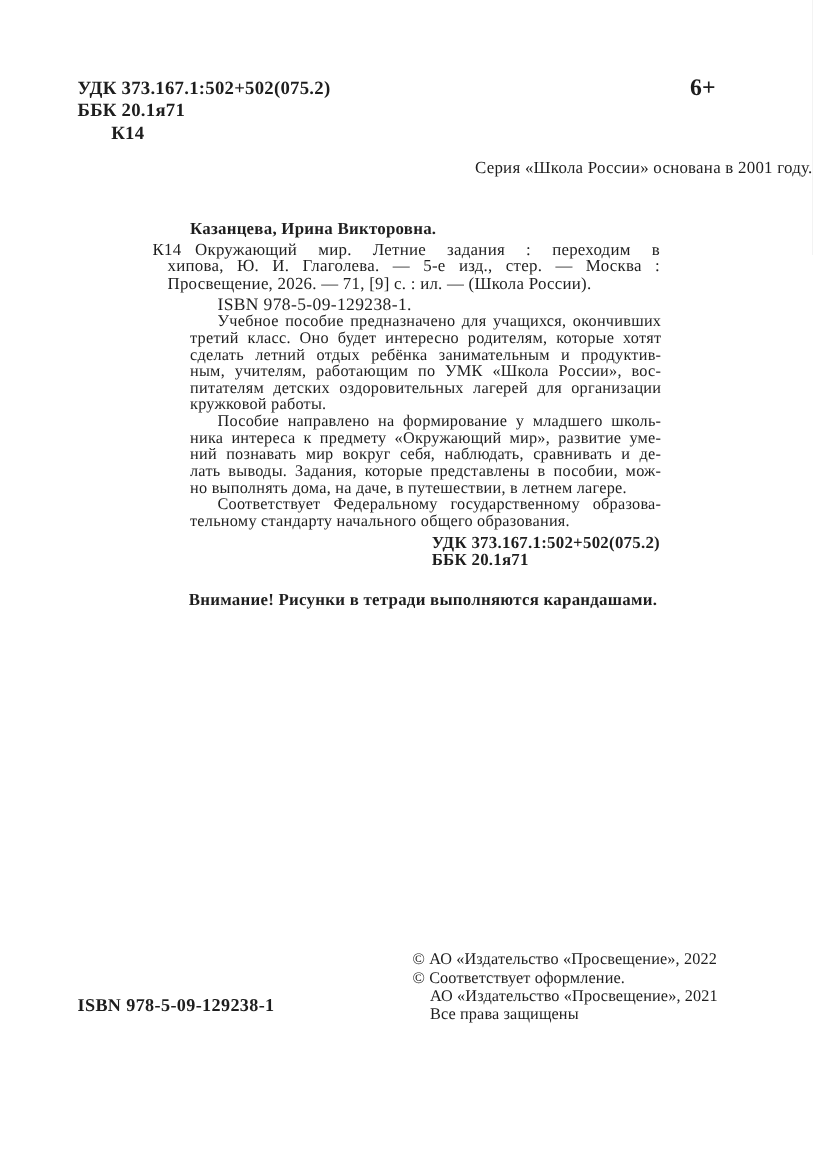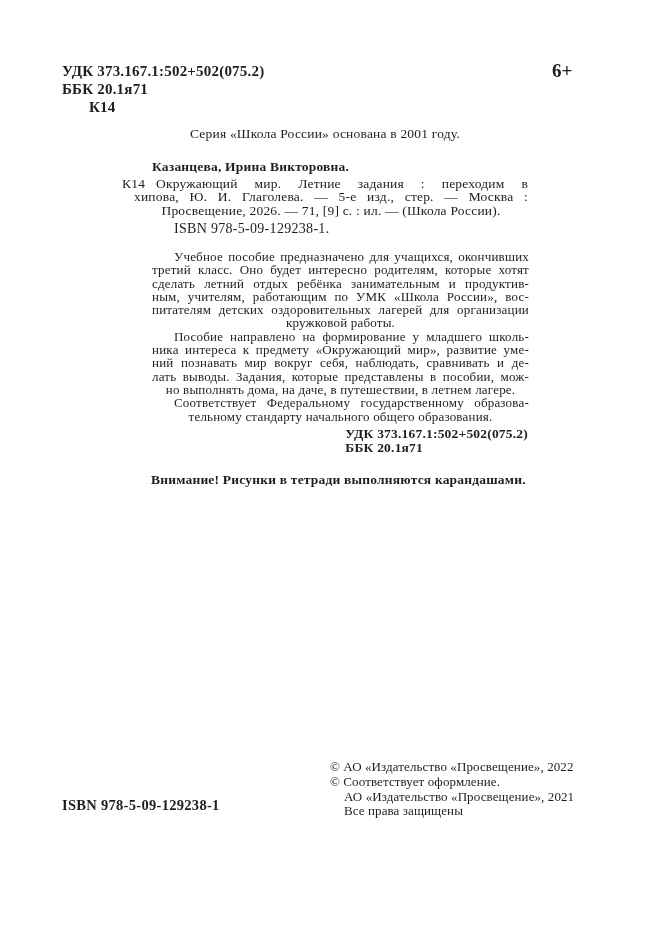--- a/index.html
+++ b/index.html
@@ -19,32 +19,32 @@
     font-weight: bold; font-size: 15px; line-height: 18px;
     letter-spacing: 0.2px; white-space: nowrap;
   }
   .top-codes .k14 { padding-left: 27px; }
   .age {
     position: absolute; left: 552px; top: 60px;
     font-weight: bold; font-size: 19px; line-height: 22px;
   }
   .series {
     position: absolute; left: 0; top: 126px; width: 650px;
-    text-align: center; font-size: 13.5px; letter-spacing: 0.2px;
+    text-align: right; font-size: 13.5px; letter-spacing: 0.2px;
   }
   
   .record {
-    position: absolute; left: 122px; top: 160px; width: 406px;
+    position: absolute; left: 122px; top: 176px; width: 406px;
     font-size: 13.5px; line-height: 13.6px;
   }
   .record .author { margin-left: 30px; font-weight: bold; margin-bottom: 3px; letter-spacing: 0.2px; }
   .record-body { position: relative; }
   .record-code { position: absolute; left: 0; top: 0; letter-spacing: 0.2px; }
   .record-lines { margin-left: 12px; }
-  .record-lines .rline, .annotation .aline { letter-spacing: 0.2px; text-align: center; }
+  .record-lines .rline, .annotation .aline { letter-spacing: 0.2px; }
   .jl { text-align: justify; text-align-last: justify; }
   .fi { text-indent: 22px; }
   .record-isbn { margin-left: 52px; margin-top: 5px; font-size: 14px; letter-spacing: 0.3px; }
   
   .annotation {
     position: absolute; left: 152px; top: 250px; width: 377px;
     font-size: 13px; line-height: 13.3px;
   }
   
   .codes-right {

